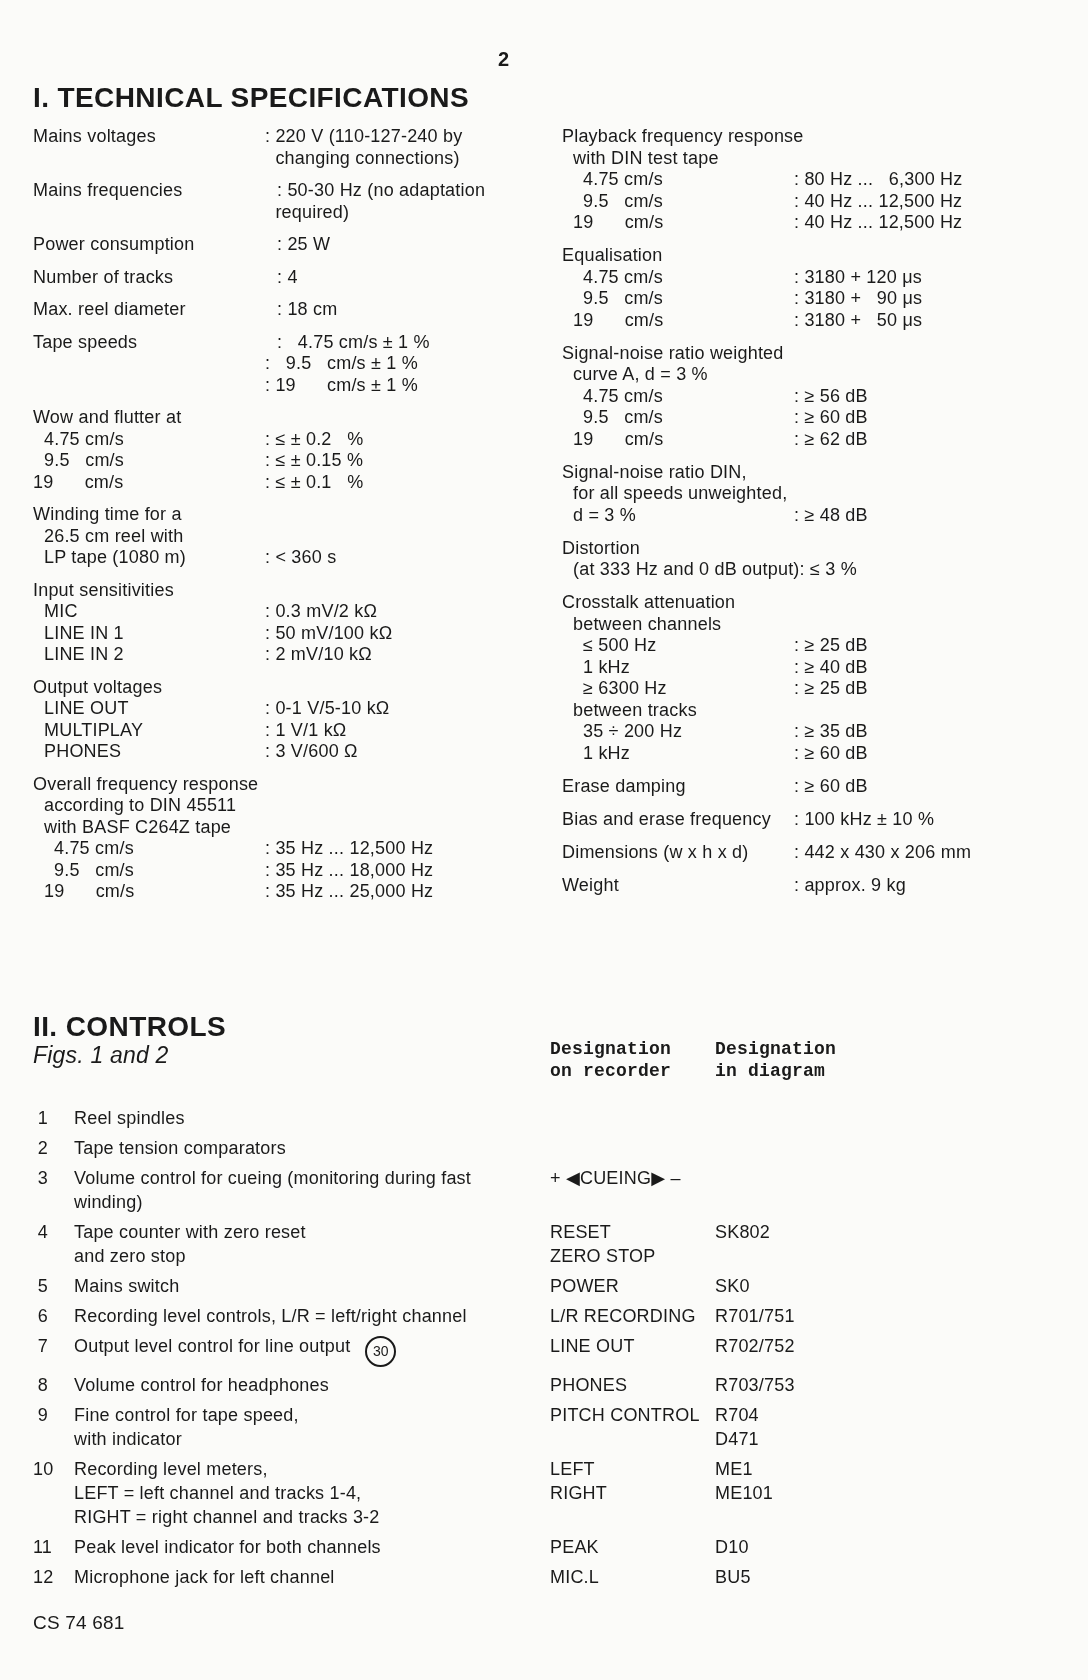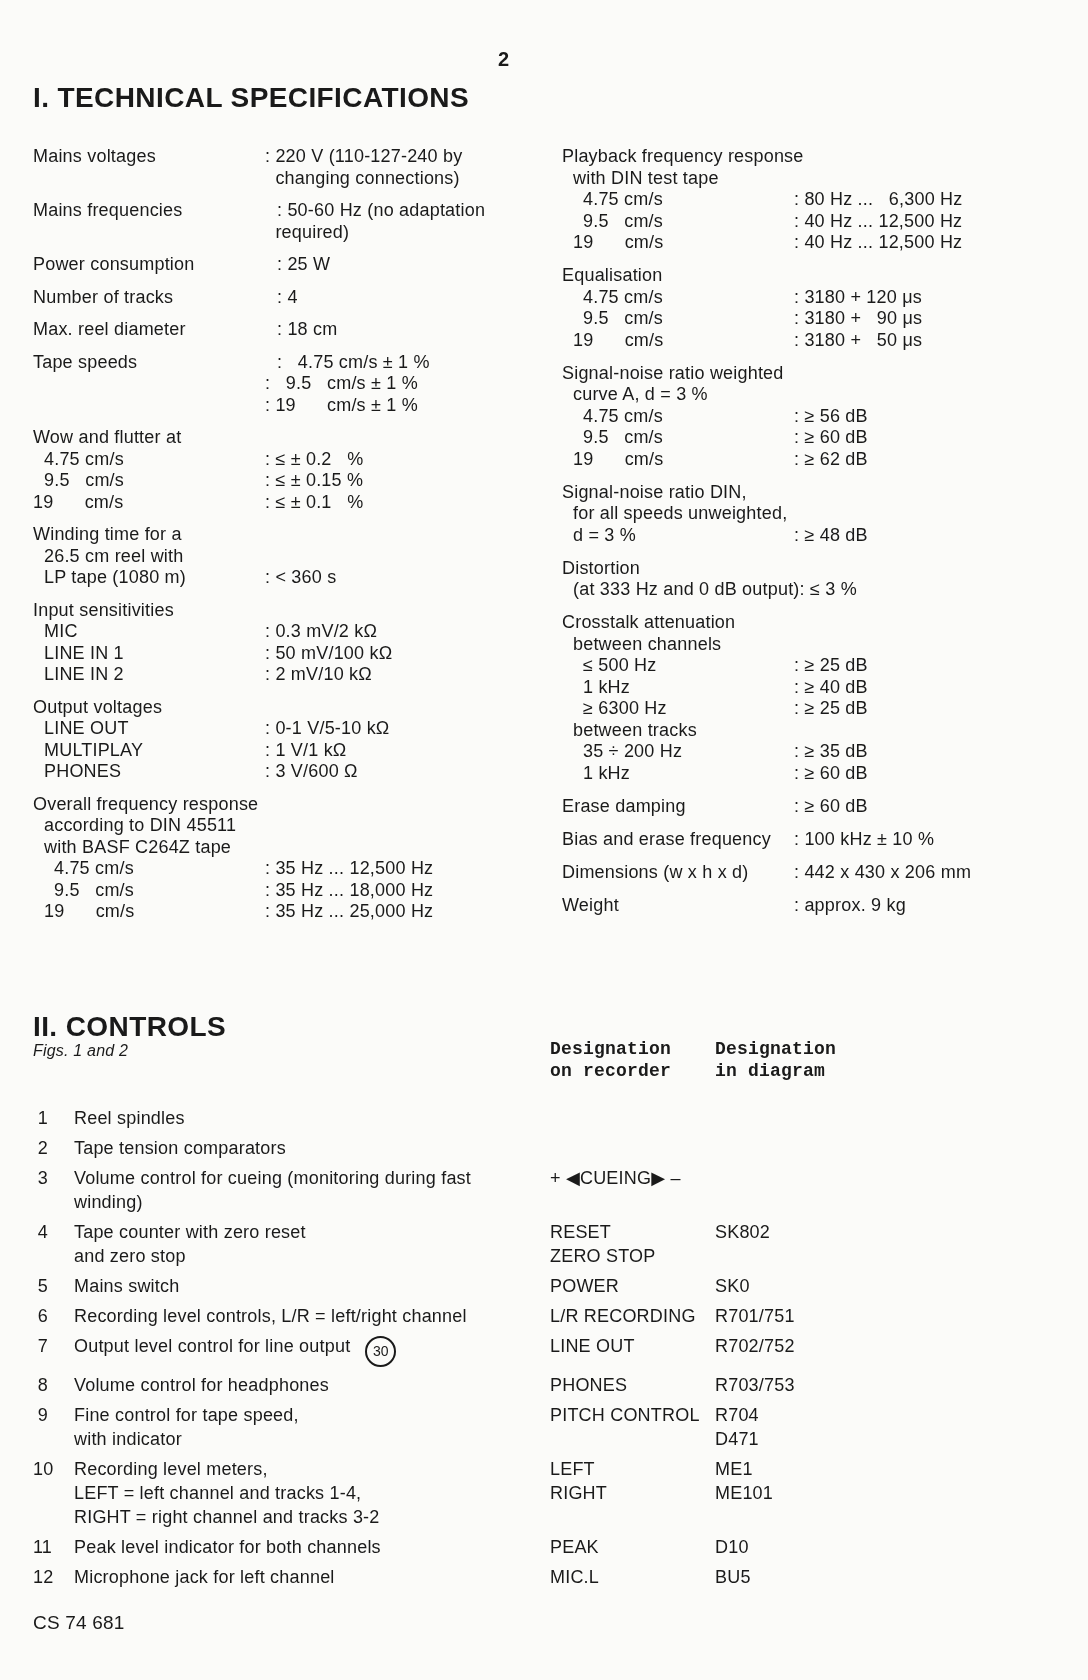--- a/index.html
+++ b/index.html
@@ -18,23 +18,23 @@
     font-weight:bold;font-size:20px;
   }
   .h-title{
     position:absolute;left:33px;
     font-weight:bold;font-size:28px;letter-spacing:0.4px;
   }
   #specs-title{top:82px;}
   #controls-title{top:1011px;}
   .figs{
     position:absolute;left:33px;top:1042px;
-    font-style:italic;font-size:16px;
-  }
-  .spec-col{position:absolute;top:126px;margin-top:20px;}
+    font-style:italic;font-size:23px;
+  }
+  .spec-col{position:absolute;top:126px;}
   #spec-left{left:33px;width:505px;}
   #spec-right{left:562px;width:430px;}
   .srow{display:flex;line-height:21.5px;}
   #spec-left .srow.g{margin-top:11px;gap:12px;}
   #spec-right .srow.g{margin-top:11.5px;}
   .lab{flex:0 0 232px;white-space:pre;}
   .val{white-space:pre;}
   .srow.i1 .lab{padding-left:11px;flex-basis:232px;box-sizing:border-box;}
   .srow.i2 .lab{padding-left:21px;flex-basis:232px;box-sizing:border-box;}
   .desh{
@@ -72,21 +72,21 @@
       <div class="srow">
         <span class="lab">Mains voltages</span>
         <span class="val">: 220 V (110-127-240 by</span>
       </div>
       <div class="srow">
         <span class="lab"></span>
         <span class="val">  changing connections)</span>
       </div>
       <div class="srow g">
         <span class="lab">Mains frequencies</span>
-        <span class="val">: 50-60 Hz (no adaptation</span>
+        <span class="val">: 50-30 Hz (no adaptation</span>
       </div>
       <div class="srow">
         <span class="lab"></span>
         <span class="val">  required)</span>
       </div>
       <div class="srow g">
         <span class="lab">Power consumption</span>
         <span class="val">: 25 W</span>
       </div>
       <div class="srow g">

